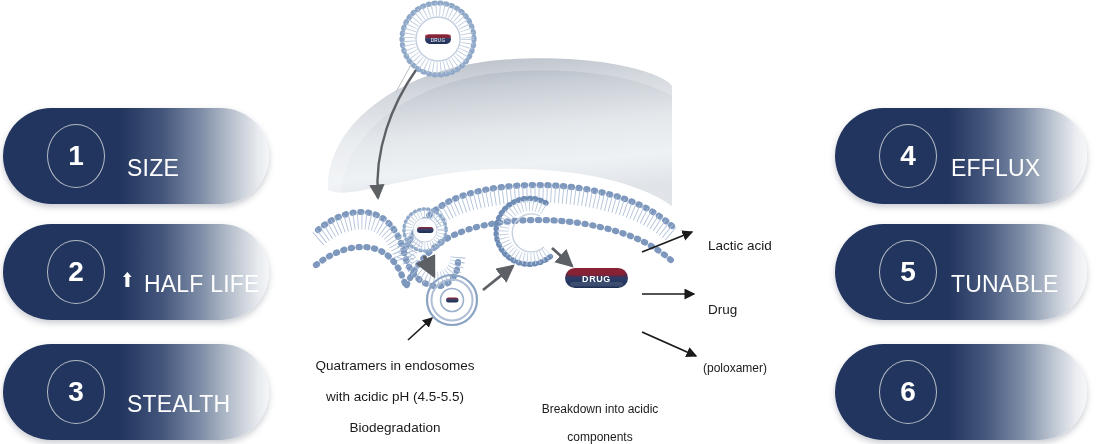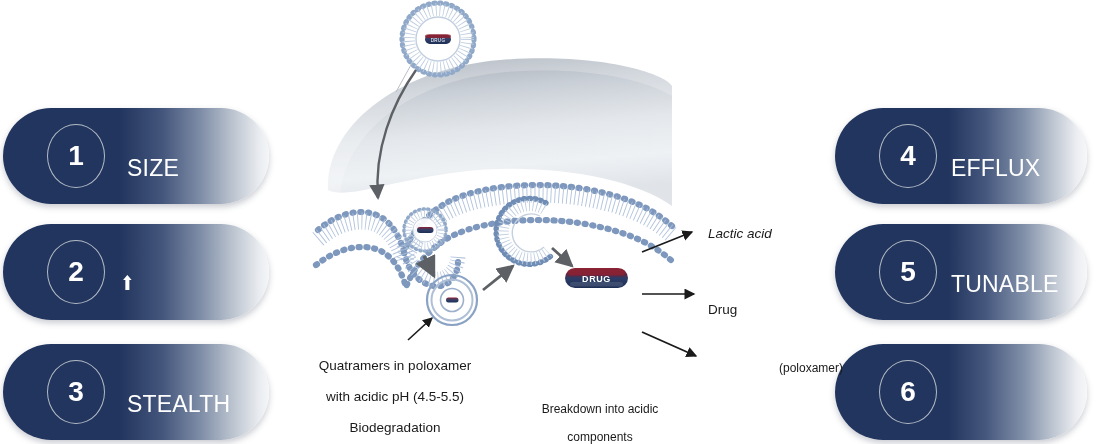--- a/index.html
+++ b/index.html
@@ -110,20 +110,21 @@
     <div class="pill-label">
       <span class="uparrow"></span>
       <span>SIZE</span>
     </div>
   </div>
 
   <div class="pill left" style="top:224px;">
     <div class="pill-num">2</div>
     <div class="pill-label">
       <span class="uparrow">⬆</span>
+      <span>HALF LIFE</span>
     </div>
   </div>
 
   <div class="pill left" style="top:344px;">
     <div class="pill-num">3</div>
     <div class="pill-label">
       <span class="uparrow"></span>
       <span>STEALTH</span>
     </div>
   </div>
@@ -255,37 +256,37 @@
       <path d="M 183,290 L 213,266" stroke="#5d6166" stroke-width="2.8" marker-end="url(#arrowHead)" fill="none"></path>
       <path d="M 252,248 L 272,266" stroke="#5d6166" stroke-width="2.8" marker-end="url(#arrowHead)" fill="none"></path>
       <path d="M 108,340 L 132,318" stroke="#1a1a1a" stroke-width="1.6" marker-end="url(#arrowHeadBlk)" fill="none"></path>
 
       <path d="M 342,252 L 392,232" stroke="#1a1a1a" stroke-width="1.7" marker-end="url(#arrowHeadBlk)" fill="none"></path>
       <path d="M 342,294 L 394,294" stroke="#1a1a1a" stroke-width="1.7" marker-end="url(#arrowHeadBlk)" fill="none"></path>
       <path d="M 342,332 L 396,356" stroke="#1a1a1a" stroke-width="1.7" marker-end="url(#arrowHeadBlk)" fill="none"></path>
     </svg>
 
     <div class="dtext" style="left:-10px; top:342px; width:210px;">
-      <div>Quatramers in poloxamer</div>
+      <div>Quatramers in endosomes</div>
       <div>with acidic pH (4.5-5.5)</div>
       <div class="ital">Biodegradation</div>
     </div>
 
     <div class="dtext dtext-sm" style="left:205px; top:388px; width:190px;">
       <div>Breakdown into acidic</div>
       <div>components</div>
       
     </div>
 
-    <div class="dtext left-al" style="left:408px; top:210px; width:130px;font-style:italic;">
+    <div class="dtext left-al" style="left:408px; top:222px; width:130px;">
       <div>Lactic acid</div>
     </div>
 
     <div class="dtext left-al" style="left:408px; top:286px; width:130px;">
       <div>Drug</div>
     </div>
 
     <div class="dtext left-al" style="left:403px; top:345px; width:140px;">
-      <div class="dtext-sm" style="position:static;text-align:right;">(poloxamer)</div>
+      <div class="dtext-sm" style="position:static;">(poloxamer)</div>
     </div>
   </div>
 
 </div>
 
 </body></html>

